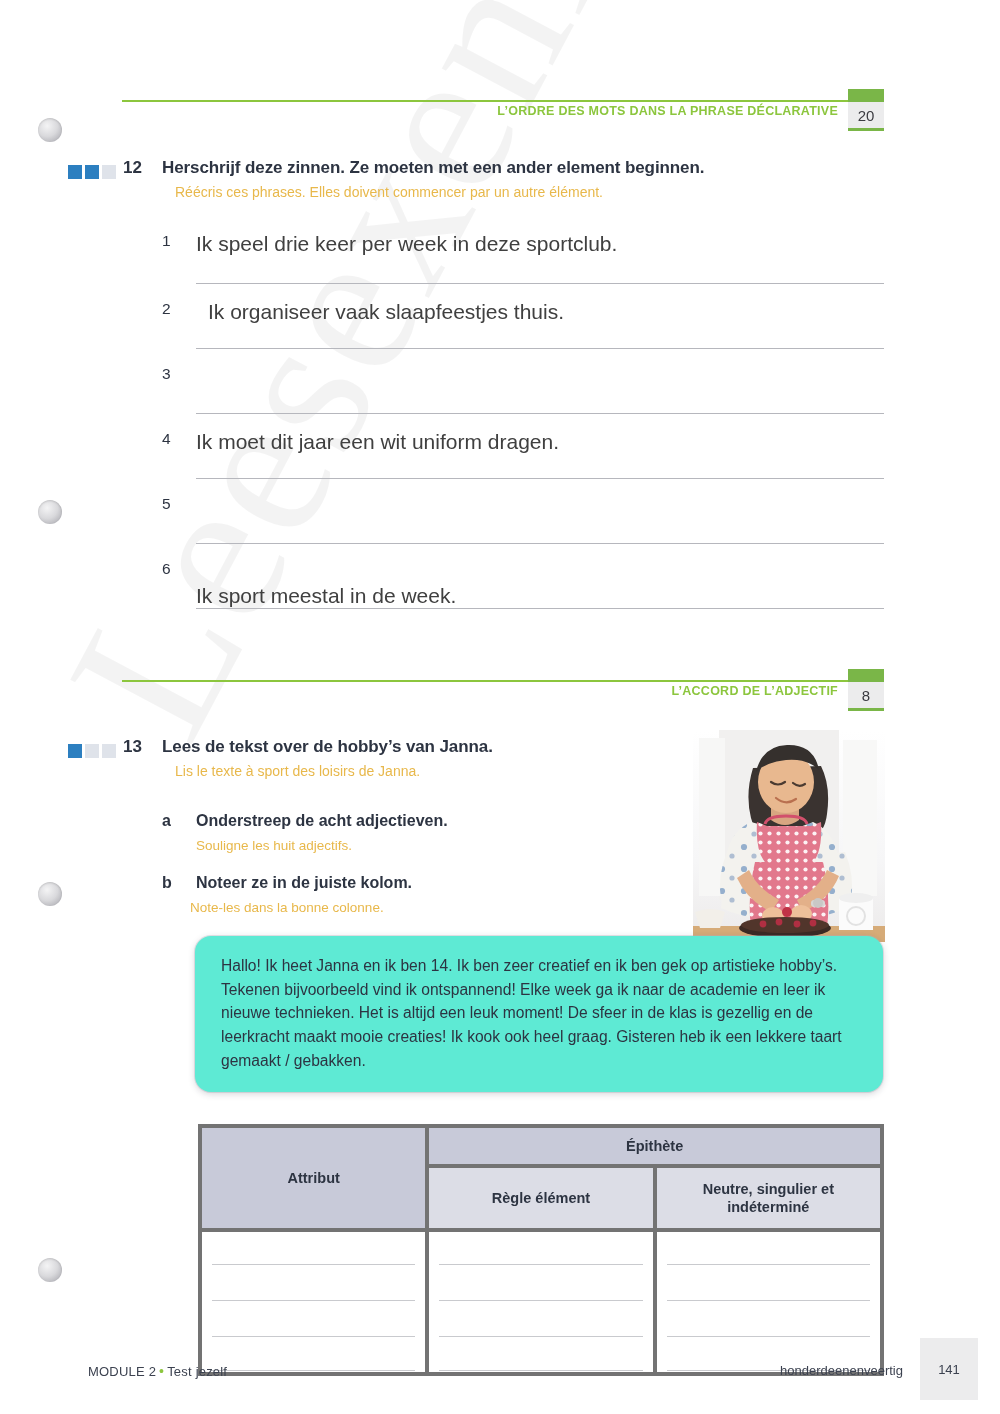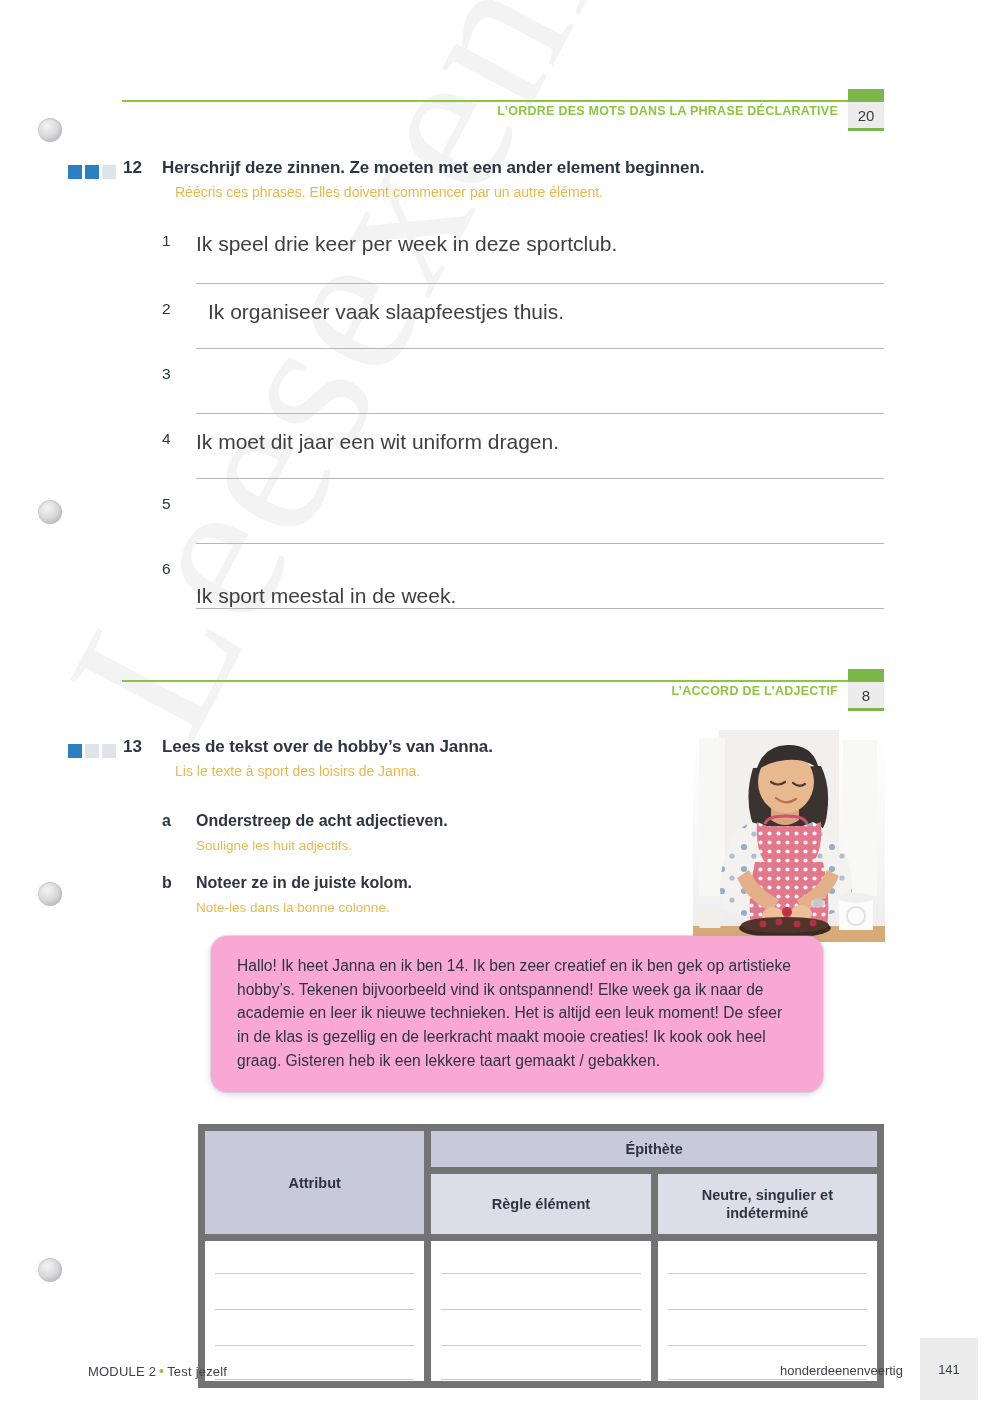--- a/index.html
+++ b/index.html
@@ -204,47 +204,47 @@
     width: 192px;
     height: 212px;
     overflow: hidden;
     background: #ffffff;
   }
   .photo svg { display: block; }
 
   
   .bubble {
     position: absolute;
-    left: 211px;
+    left: 195px;
     top: 936px;
-    width: 612px;
+    width: 688px;
     box-sizing: border-box;
     padding: 18px 26px 20px 26px;
-    background: #f9a8d4;
+    background: #5eead4;
     border-radius: 16px;
     box-shadow: 0 2px 7px rgba(40,40,60,0.20), 0 0 0 1px rgba(190,190,200,0.35);
   }
   .bubble p {
     margin: 0;
     font-size: 15.6px;
     line-height: 1.52;
     color: #2d3442;
   }
 
   
   .tbl {
     position: absolute;
     left: 198px;
     top: 1124px;
     width: 686px;
     border-collapse: collapse;
     table-layout: fixed;
   }
   .tbl th, .tbl td {
-    border: 7px solid #737373;
+    border: 4px solid #737373;
     padding: 0;
   }
   .tbl th {
     background: #c8cad9;
     color: #2d3442;
     font-size: 14.5px;
     font-weight: bold;
     text-align: center;
     height: 30px;
     padding: 3px 6px;
@@ -382,21 +382,21 @@
     <div class="ex-title">Lees de tekst over de hobby’s van Janna.</div>
     <div class="ex-sub">Lis le texte à sport des loisirs de Janna.</div>
   </div>
 
   <div class="sub-letter" style="left:162px; top:812px;">a</div>
   <div class="sub-title" style="left:196px; top:812px;">Onderstreep de acht adjectieven.</div>
   <div class="sub-sub" style="left:196px; top:838px;">Souligne les huit adjectifs.</div>
 
   <div class="sub-letter" style="left:162px; top:874px;">b</div>
   <div class="sub-title" style="left:196px; top:874px;">Noteer ze in de juiste kolom.</div>
-  <div class="sub-sub" style="left:196px; top:900px;">Note-les dans la bonne colonne.</div>
+  <div class="sub-sub" style="left:190px; top:900px;">Note-les dans la bonne colonne.</div>
 
   <div class="photo">
     <svg width="192" height="212" viewBox="0 0 192 212" xmlns="http://www.w3.org/2000/svg">
       <defs>
         <pattern id="dots" x="0" y="0" width="9" height="9" patternUnits="userSpaceOnUse">
           <rect width="9" height="9" fill="#e2788c"></rect>
           <circle cx="4.5" cy="4.5" r="2.1" fill="#fdf2f4"></circle>
         </pattern>
         <pattern id="floral" x="0" y="0" width="22" height="22" patternUnits="userSpaceOnUse">
           <rect width="22" height="22" fill="#f3f2ee"></rect>

